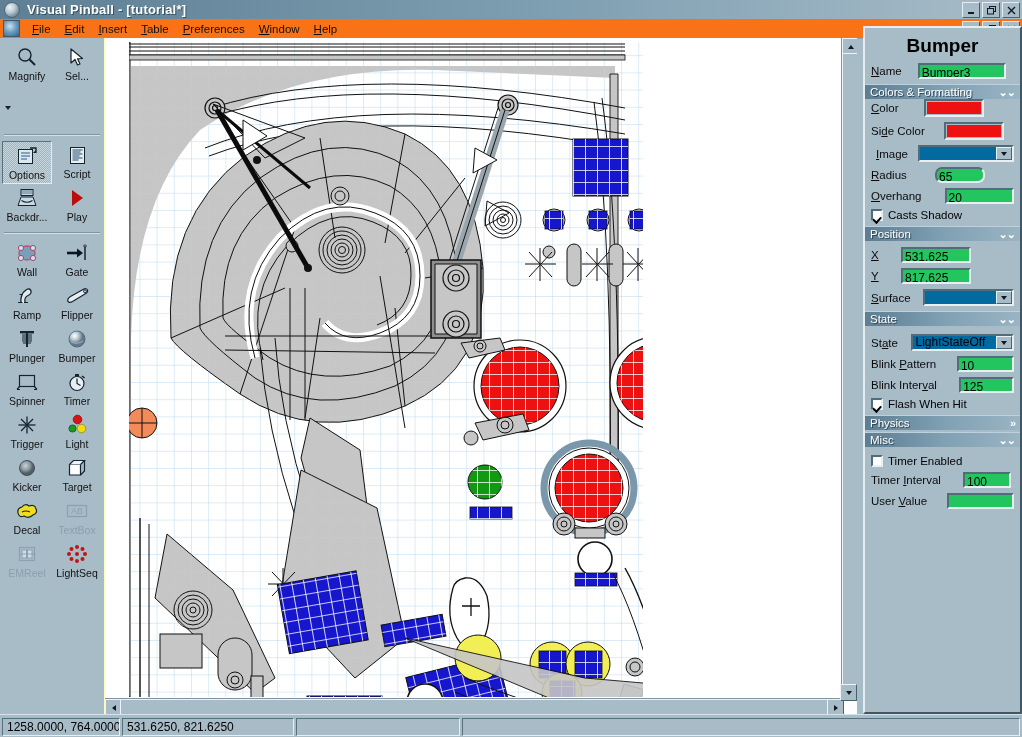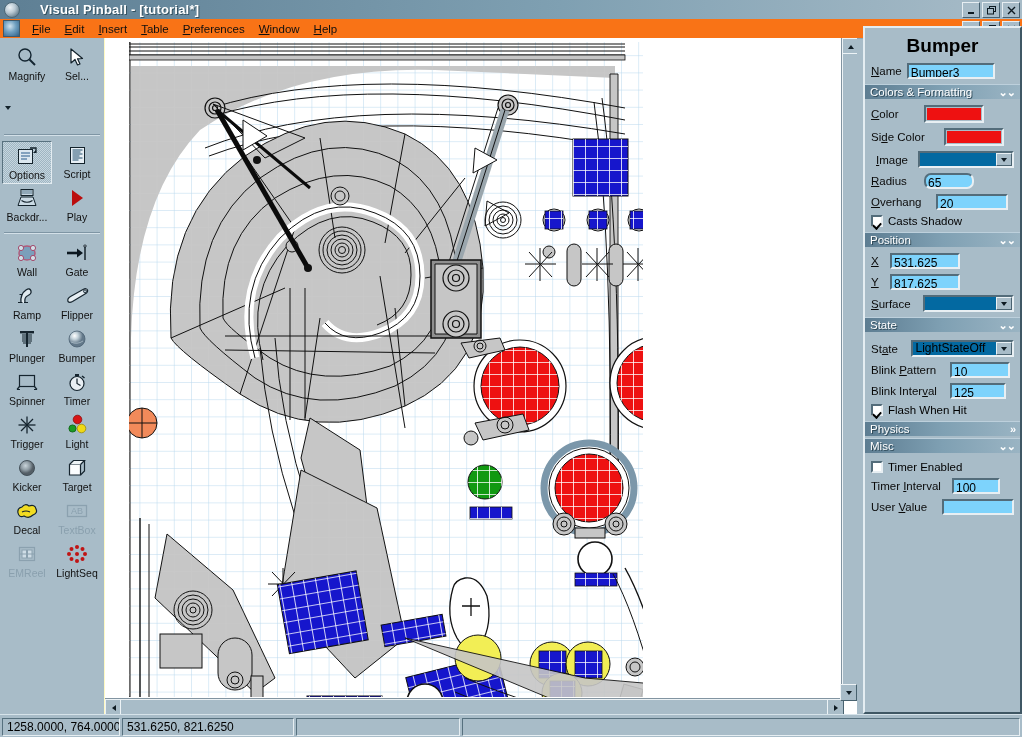--- a/index.html
+++ b/index.html
@@ -17,21 +17,21 @@
     position:absolute;left:0;top:0;width:1022px;height:19px;
     background:linear-gradient(to right,#5e7f94 0%,#7fa0b2 55%,#a8bcc8 100%);
     display:flex;align-items:center;
   }
   .titlebar .tb-icon{
     width:14px;height:14px;margin-left:4px;border-radius:50%;
     background:radial-gradient(circle at 35% 32%, #eef3f6 0%, #b9c9d3 40%, #6f8796 75%, #41596a 100%);
     border:1px solid #4d6877;
   }
   .titlebar .tb-title{
-    margin-left:20px;color:#ffffff;font-weight:bold;font-size:13px;
+    margin-left:7px;color:#ffffff;font-weight:bold;font-size:13px;
     letter-spacing:.2px;text-shadow:1px 1px 0 #33505f;
   }
   .winbtns{position:absolute;right:2px;top:2px;display:flex;gap:2px;}
   .winbtn{
     width:16px;height:14px;background:#a8bcc8;
     border:1px solid;border-color:#e7eef2 #46606f #46606f #e7eef2;
     display:flex;align-items:center;justify-content:center;
     font-size:9px;line-height:1;color:#10202a;font-family:"Liberation Sans",sans-serif;
   }
   .winbtn svg{display:block;}
@@ -127,24 +127,24 @@
     box-sizing:border-box;
   }
   .props-title{
     text-align:center;font-size:19px;font-weight:bold;color:#000;
     padding:7px 0 6px 0;font-family:"Liberation Sans",sans-serif;
   }
   .row{display:flex;align-items:center;margin:0 0 5px 0;padding:0 6px;}
   .row .lab{font-size:11.5px;color:#0a0a0a;white-space:nowrap;margin-right:5px;}
   .row .lab u{text-decoration:underline;}
   .fld{
-    background:#7dd3fc;border:2px solid;
+    background:#22c55e;border:2px solid;
     border-color:#536c7a #e8eff3 #e8eff3 #536c7a;
     height:16px;line-height:16px;font-size:12px;padding:0 2px;
-    box-sizing:border-box;color:#000;overflow:hidden;white-space:nowrap;
+    box-sizing:border-box;color:#000;overflow:hidden;white-space:nowrap;margin-left:11px;
   }
   .section{
     margin-top:2px;height:15px;
     background:linear-gradient(to right,#5d7d92 0%,#7fa0b3 50%,#9ab4c3 100%);
     display:flex;align-items:center;justify-content:space-between;
     padding:0 5px 0 5px;box-sizing:border-box;cursor:default;
     border-top:1px solid #bdd0dc;
   }
   .section span.t{color:#ffffff;font-size:11.5px;text-shadow:1px 1px 0 #2f4a59;}
   .chev{color:#ffffff;font-size:11px;font-weight:bold;line-height:9px;letter-spacing:-1px;}
@@ -956,21 +956,21 @@
     <div class="row">
       <div class="lab"><u>N</u>ame</div>
       <div class="fld" style="width:88px;">Bumper3</div>
     </div>
 
     <div class="section">
       <span class="t">Colors &amp; Formatting</span>
       <span class="chev">⌄⌄</span>
     </div>
 
-    <div style="padding-top:6px;">
+    <div style="">
       <div class="row">
         <div class="lab" style="width:48px;"><u>C</u>olor</div>
         <div class="swatch" style="width:60px;">
           <i id="sw-color" style="background: rgb(238, 17, 17);"></i>
         </div>
       </div>
       <div class="row">
         <div class="lab" style="width:68px;">Si<u>d</u>e Color</div>
         <div class="swatch" style="width:60px;">
           <i id="sw-side" style="background: rgb(238, 17, 17);"></i>

